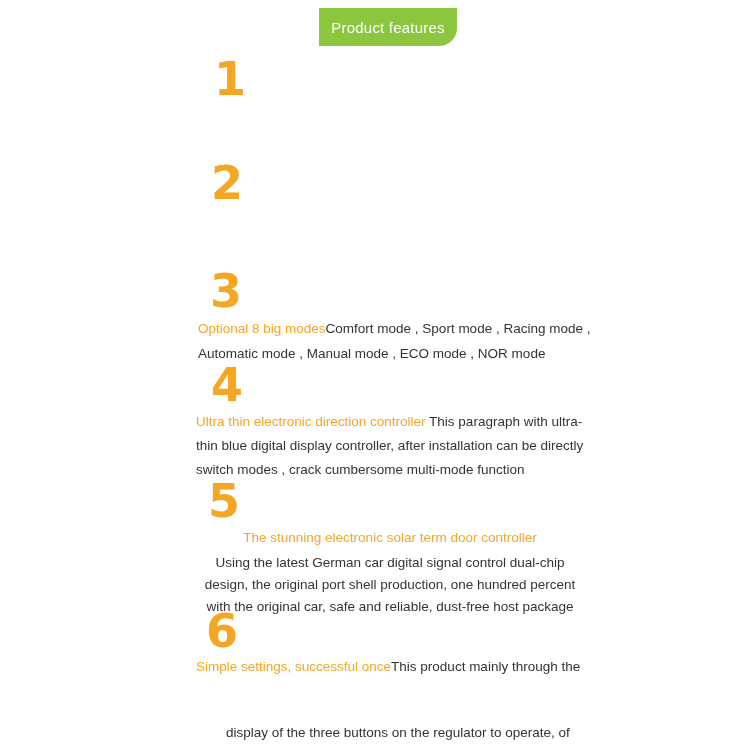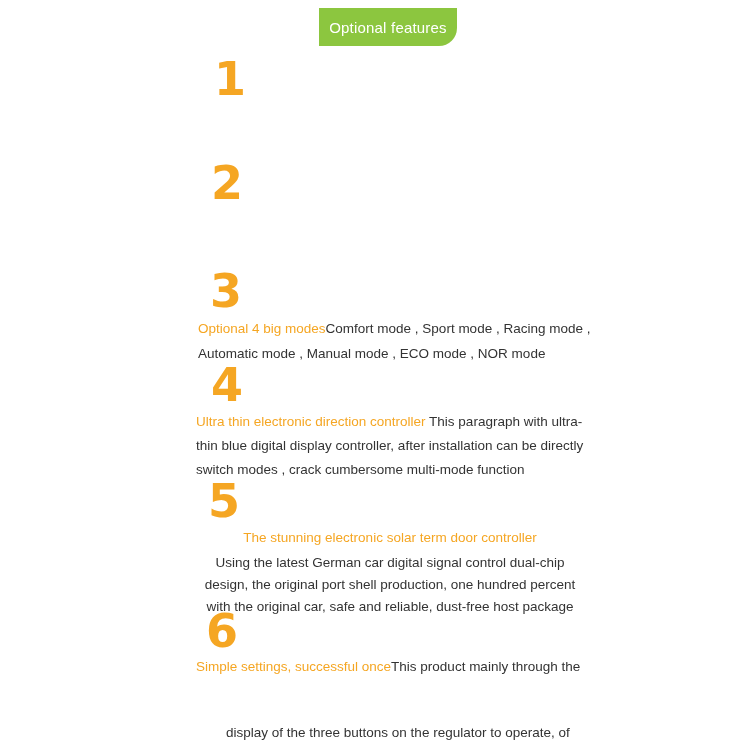--- a/index.html
+++ b/index.html
@@ -87,35 +87,35 @@
   #f6 .num { margin-left: 10px; }
   #f6 .body-text { width: 390px; margin-top: 2px; line-height: 22px; }
   #f6 .indent { display: block; padding-left: 30px; margin-top: 44px; }
 </style>
 </head>
 <body>
 
 <div class="page">
 
   <div class="header-banner">
-    <span class="title">Optional features</span>
+    <span class="title">Product features</span>
   </div>
 
   <div class="feature" id="f1">
     <div class="num">1</div>
   </div>
 
   <div class="feature" id="f2">
     <div class="num">2</div>
   </div>
 
   <div class="feature" id="f3">
     <div class="num">3</div>
     <div class="body-text">
-      <span class="hl">Optional 4 big modes</span><span>Comfort mode , Sport mode , Racing mode , Automatic mode , Manual mode , ECO mode , NOR mode</span>
+      <span class="hl">Optional 8 big modes</span><span>Comfort mode , Sport mode , Racing mode , Automatic mode , Manual mode , ECO mode , NOR mode</span>
     </div>
   </div>
 
   <div class="feature" id="f4">
     <div class="num">4</div>
     <div class="body-text">
       <span class="hl">Ultra thin electronic direction controller </span><span>This paragraph with ultra-thin blue digital display controller, after installation can be directly switch modes , crack cumbersome multi-mode function</span>
     </div>
   </div>
 

